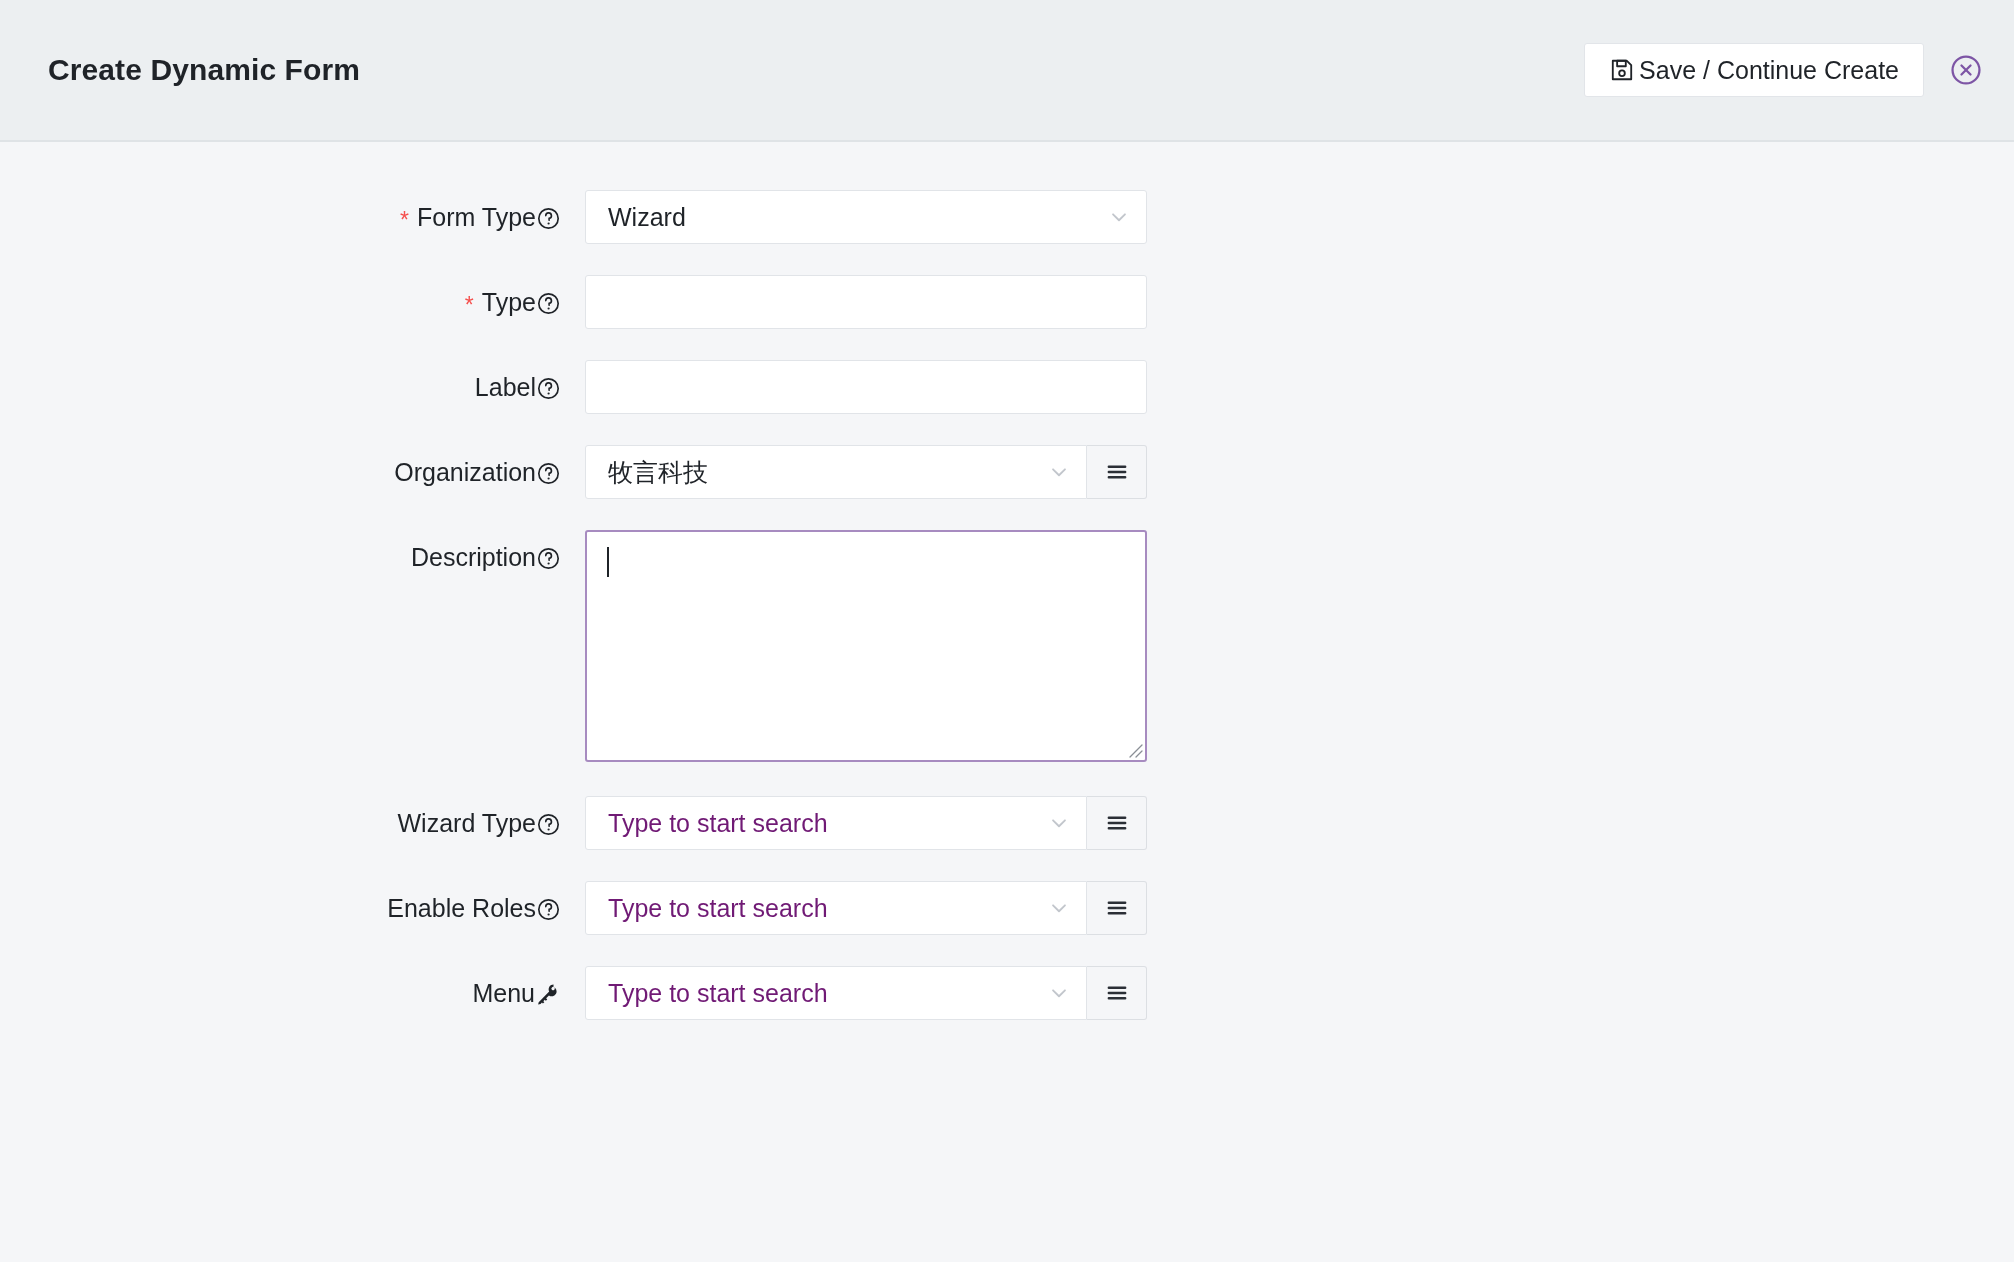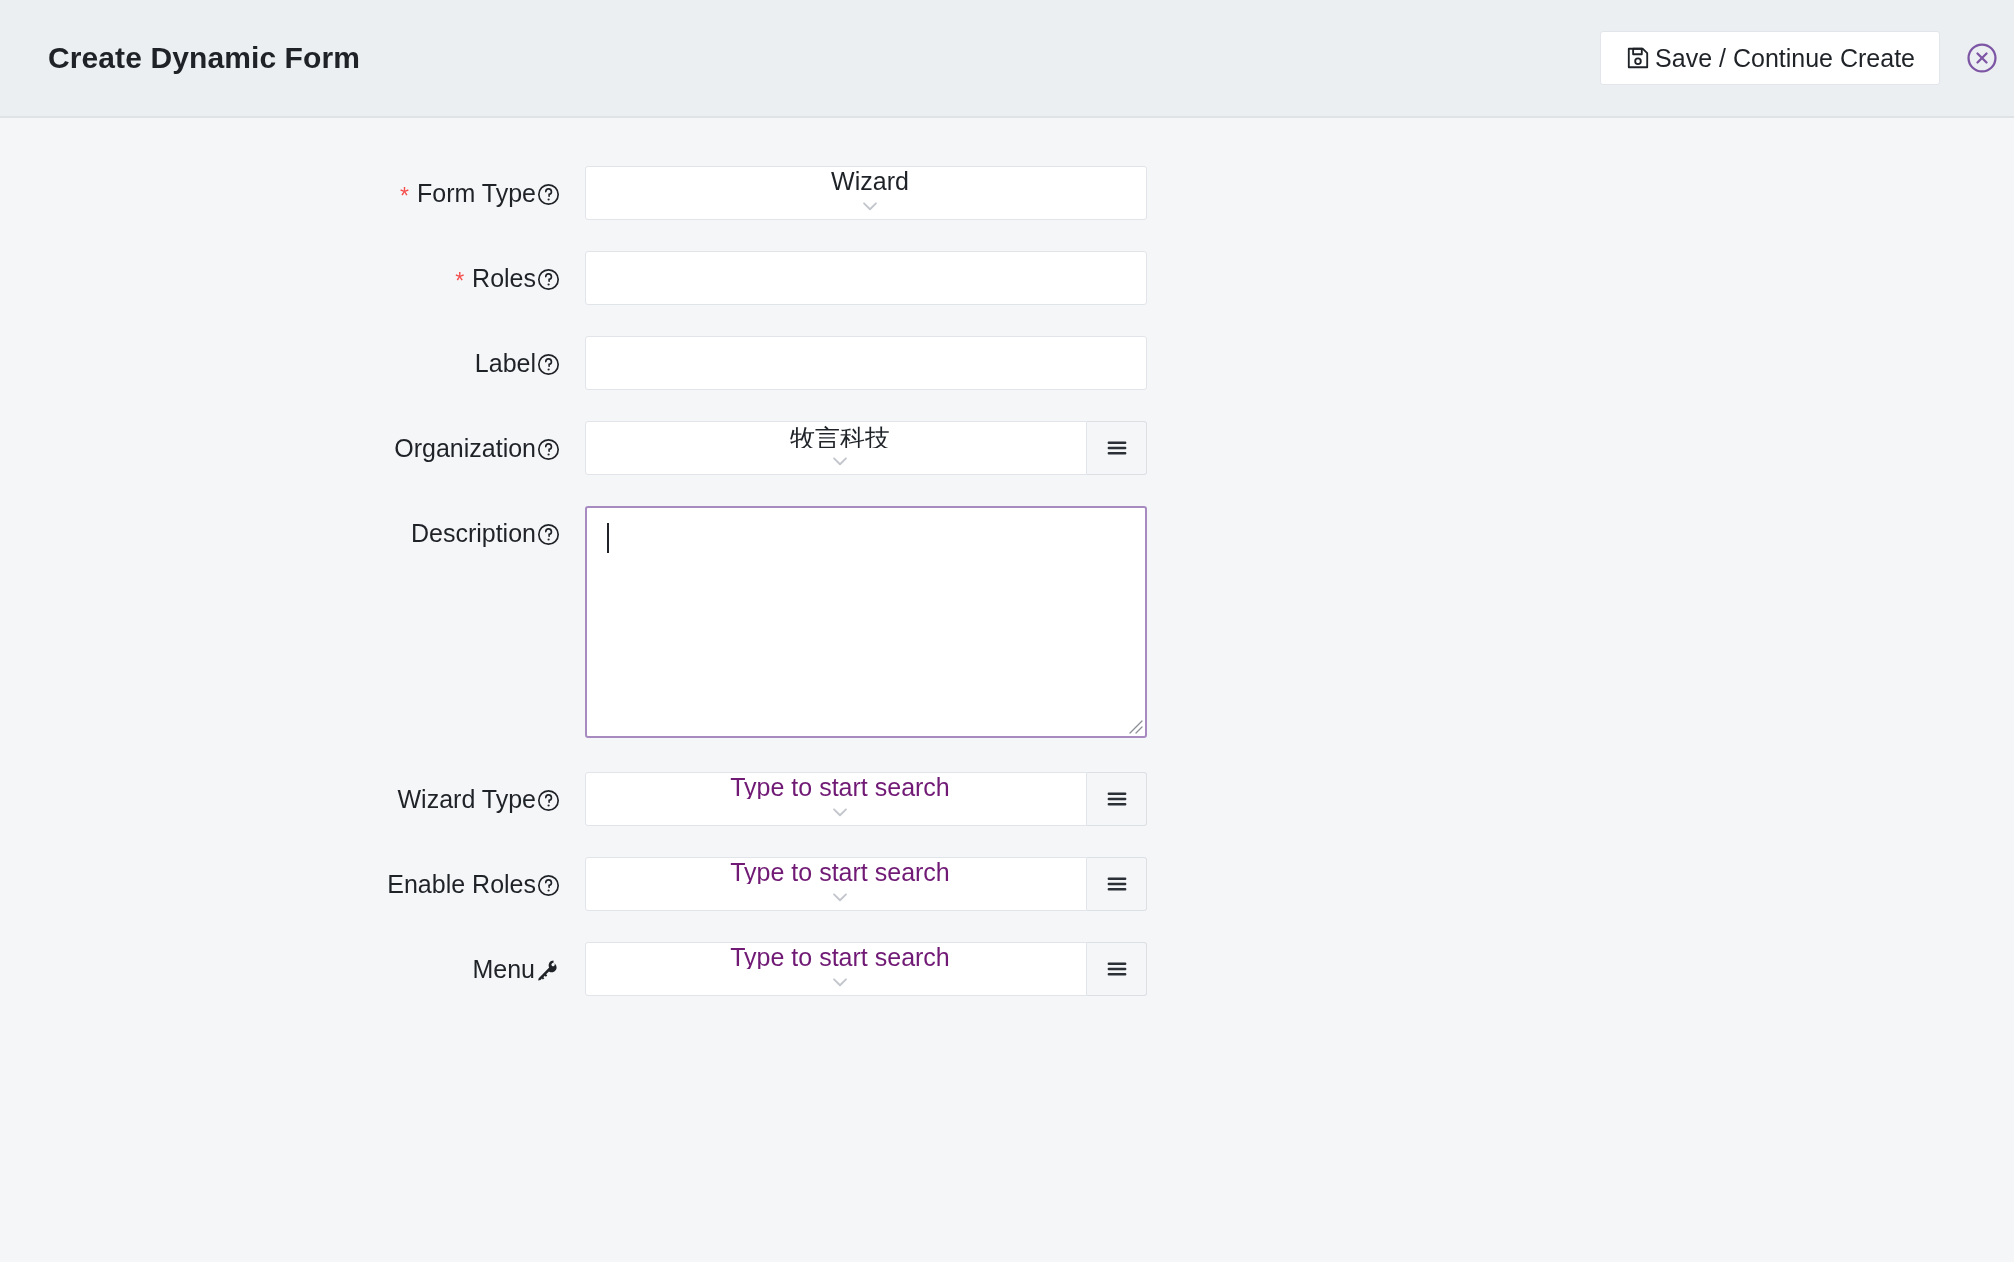--- a/index.html
+++ b/index.html
@@ -7,26 +7,26 @@
     margin: 0; padding: 0;
     width: 2014px; height: 1262px;
     background: #f5f6f8;
     font-family: "Liberation Sans", sans-serif;
     overflow: hidden;
   }
 
   
   .header {
     position: relative;
-    height: 118px;
+    height: 142px;
     background: #eceff1;
     border-bottom: 2px solid #dfe3e6;
     display: flex;
     align-items: center;
-    padding: 0 12px 0 48px;
+    padding: 0 28px 0 48px;
   }
   .header-title {
     font-size: 30px;
     font-weight: bold;
     color: #1f2328;
     letter-spacing: .1px;
   }
   .header-actions {
     margin-left: auto;
     display: flex;
@@ -102,21 +102,21 @@
     background: #ffffff;
     border: 1px solid #e1e4e8;
     border-radius: 3px;
     display: flex;
     align-items: center;
     padding: 0 14px 0 22px;
     font-size: 25px;
     color: #1f2328;
     cursor: text;
   }
-  .ctl.select { cursor: pointer; flex-direction: column; }
+  .ctl.select { cursor: pointer; }
   .ctl .val { flex: 1; overflow: hidden; white-space: nowrap; }
   .ctl .val.placeholder { color: #701a75; }
   .icon-chevron { width: 26px; height: 26px; flex: none; display: block; }
 
   .ctl.with-addon { width: 502px; border-right: 1px solid #e1e4e8; border-radius: 3px 0 0 3px; }
   .addon-btn {
     width: 60px; height: 54px;
     background: #f5f6f8;
     border: 1px solid #dcdfe3;
     border-left: none;
@@ -199,21 +199,21 @@
             <svg class="icon-chevron" viewBox="0 0 24 24" fill="none" stroke="#c2c6cc" stroke-width="1.7">
               <path d="M6.5 9.5l5.5 5.5 5.5-5.5" stroke-linecap="round" stroke-linejoin="round"></path>
             </svg>
           </span>
         </div>
       </div>
     </div>
     <div class="form-row">
       <div class="form-label">
         <span class="req-star">*</span>
-        <span class="label-text">Roles</span>
+        <span class="label-text">Type</span>
         <span>
           <svg class="icon-help" viewBox="0 0 24 24" fill="none" stroke="#1f2328" stroke-width="1.6">
             <circle cx="12" cy="12" r="9.3"></circle>
             <path d="M9.4 9.2a2.7 2.7 0 1 1 3.2 2.7v1.8" stroke-linecap="round"></path>
             <circle cx="12.1" cy="16.8" r="1.05" fill="#1f2328" stroke="none"></circle>
           </svg>
         </span>
       </div>
       <div class="field-area">
         <div class="ctl">

